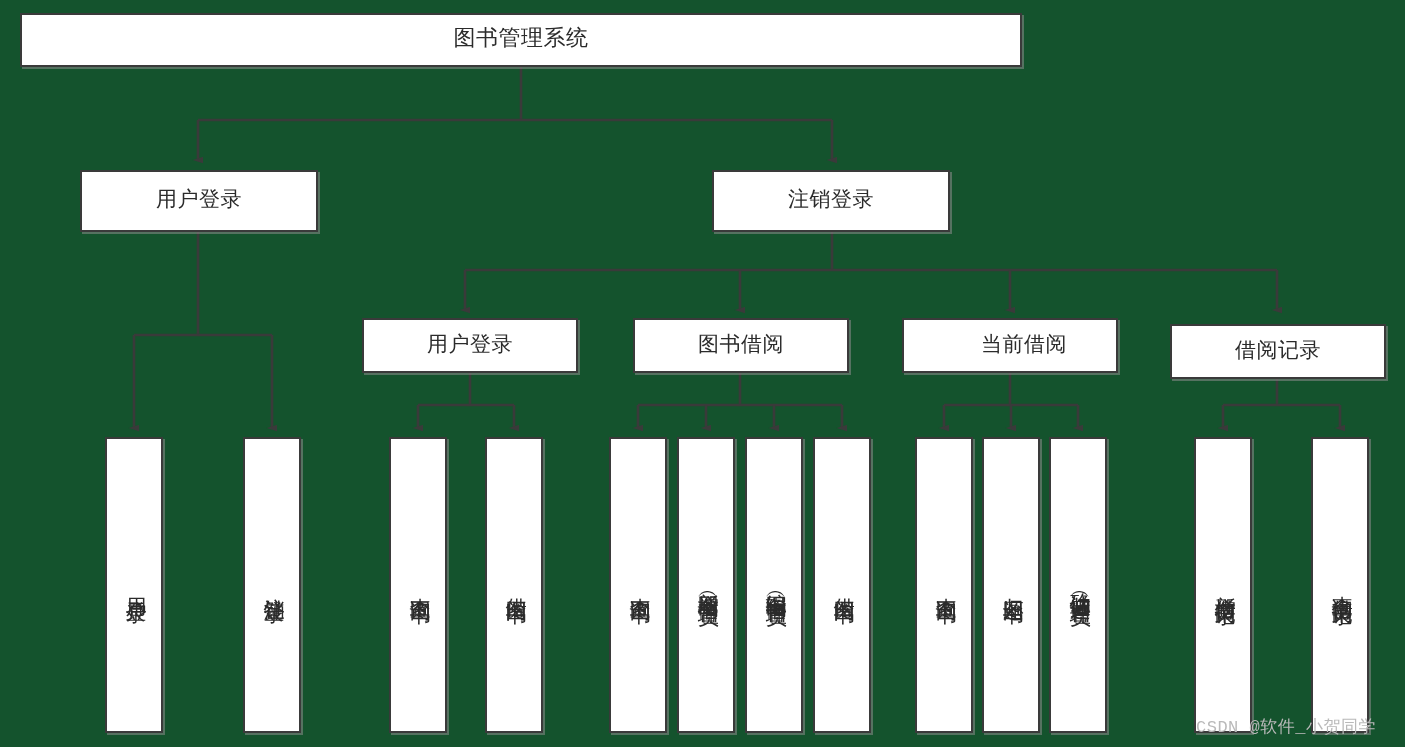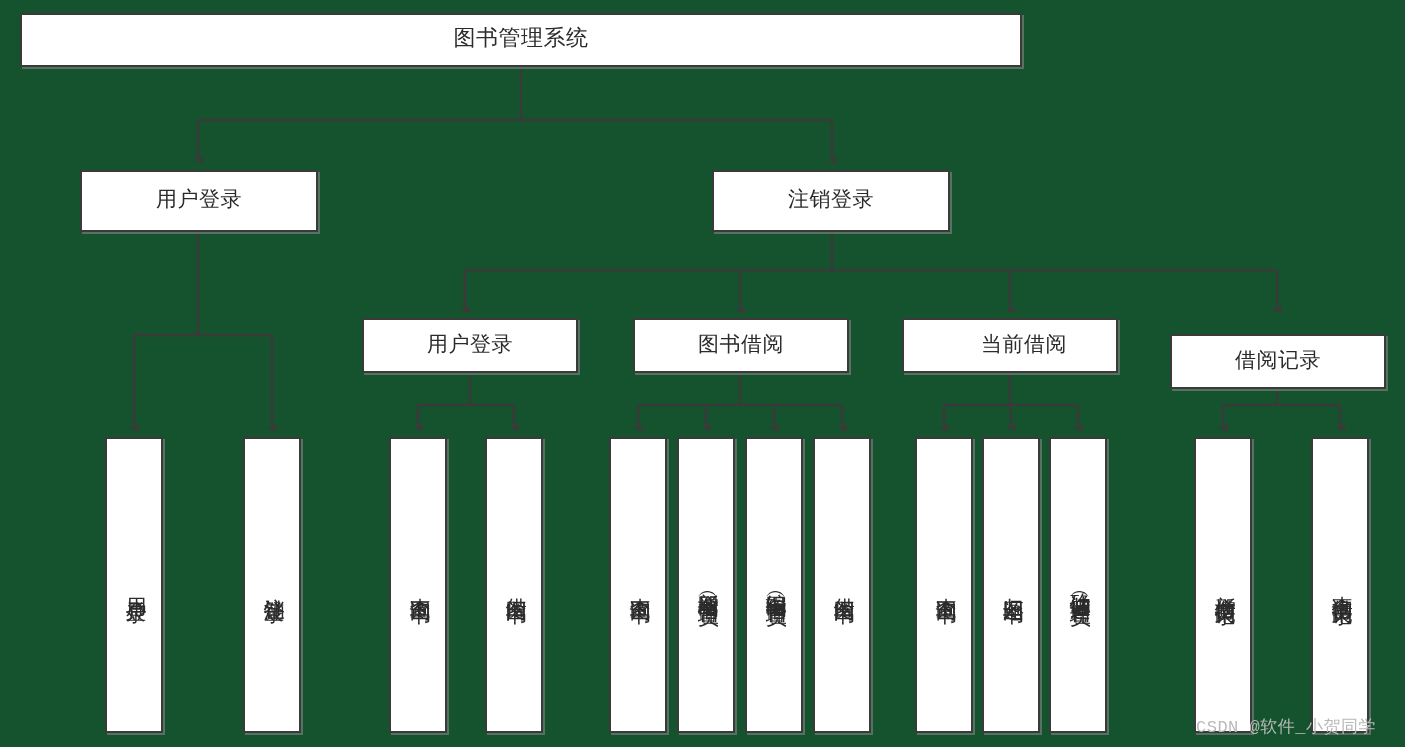--- a/index.html
+++ b/index.html
@@ -147,21 +147,21 @@
   </div>
 
   <div class="node node-h" style="left:633px; top:318px; width:216px; height:55px;">
     <span>图书借阅</span>
   </div>
 
   <div class="node node-h" style="left:902px; top:318px; width:216px; height:55px;padding-left:28px;">
     <span>当前借阅</span>
   </div>
 
-  <div class="node node-h" style="left:1170px; top:334px; width:216px; height:55px;">
+  <div class="node node-h" style="left:1170px; top:324px; width:216px; height:55px;">
     <span>借阅记录</span>
   </div>
 
   <div class="node node-v" style="left:105px; top:437px; width:58px; height:296px;">
     <span class="vtext">用户登录</span>
   </div>
   <div class="node node-v" style="left:243px; top:437px; width:58px; height:296px;">
     <span class="vtext">注销登录</span>
   </div>
 

